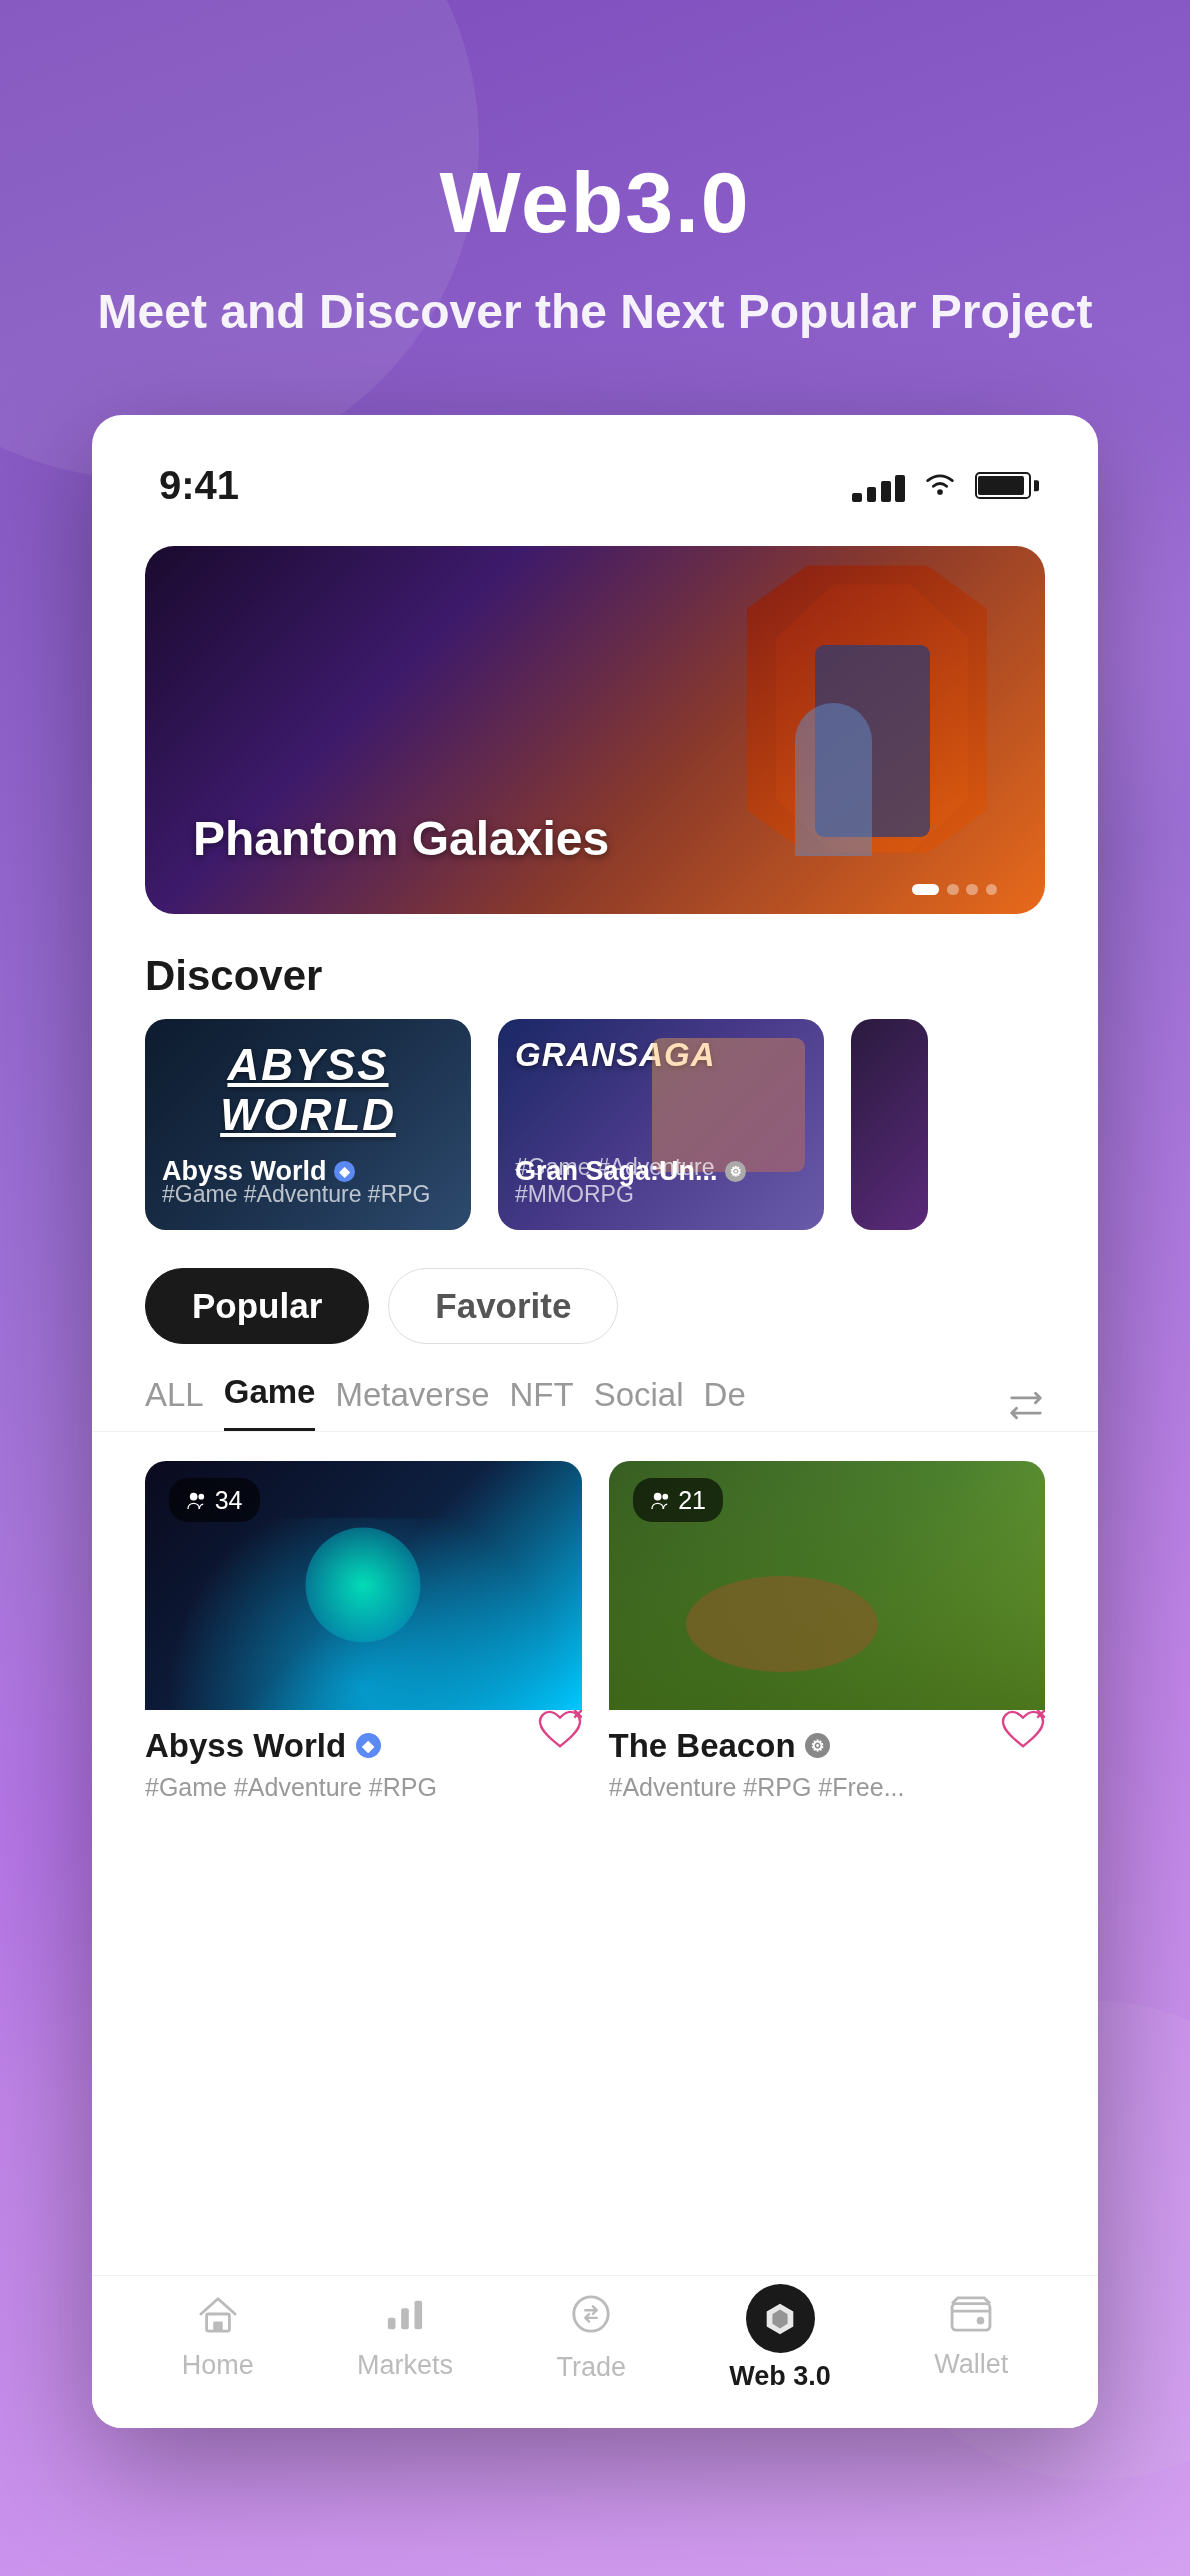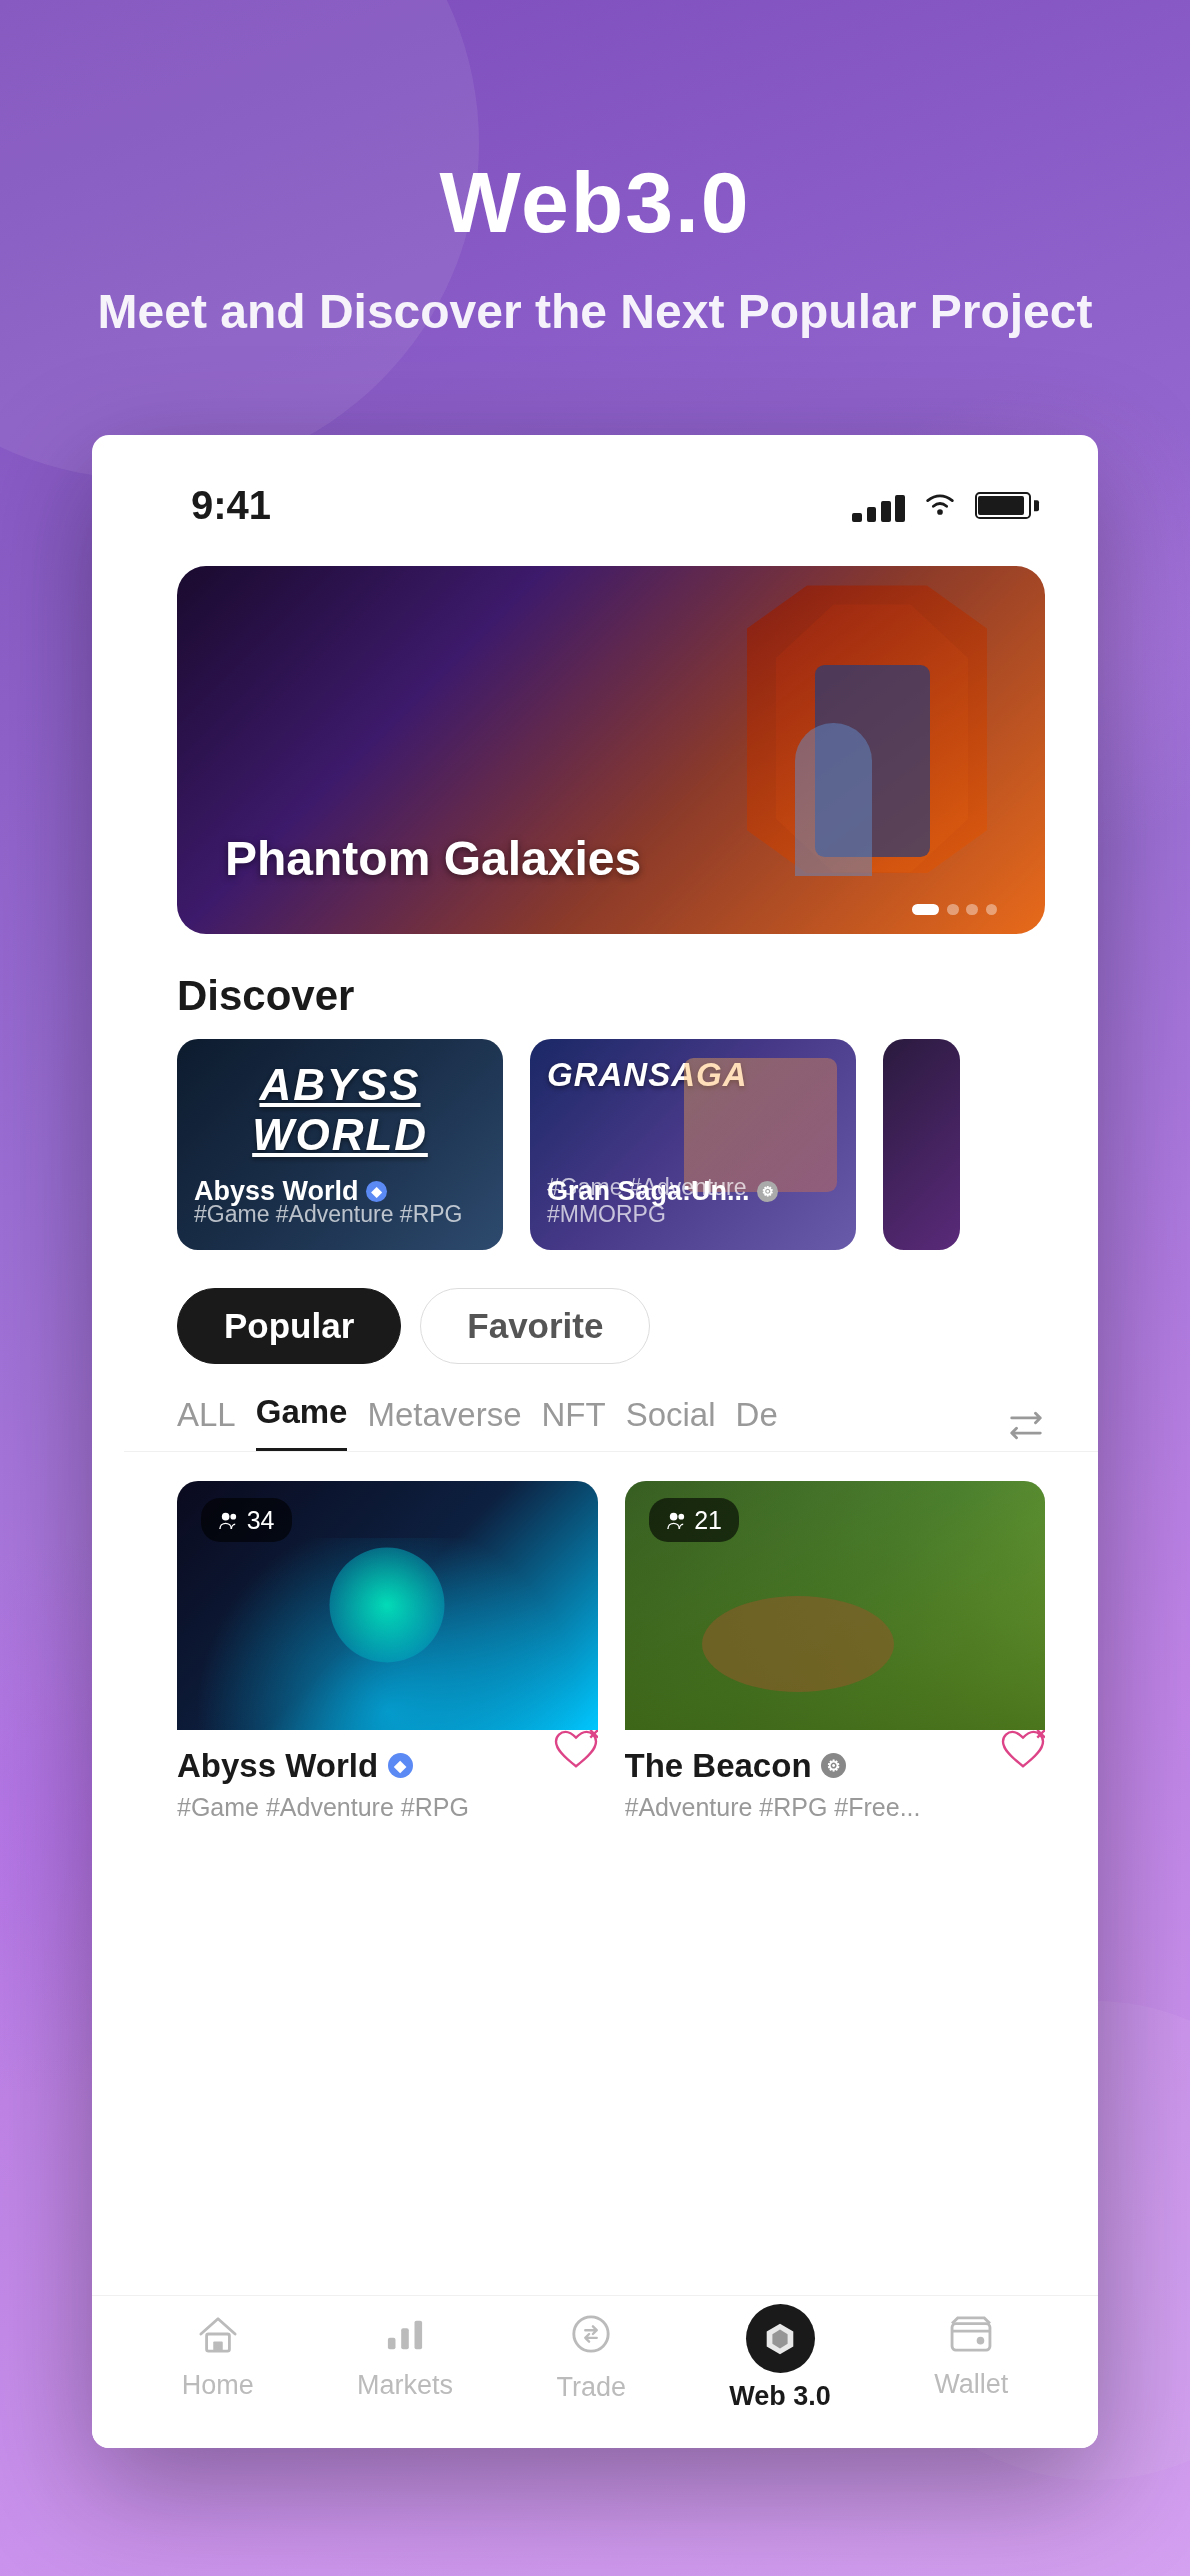--- a/index.html
+++ b/index.html
@@ -56,28 +56,27 @@
       margin-top: 29px;
       line-height: 1.3;
       padding: 0 58px;
     }
 
     
     .phone-mockup {
       width: 1006px;
       height: 2013px;
       background: white;
-      border-radius: 17px;
-      margin-top: 92px;
+      border-radius: 30px;
+      margin-top: 72px;
       position: relative;
       z-index: 3;
       box-shadow: 0 38px 115px rgba(0,0,0,0.35);
       overflow: hidden;
       flex-shrink: 0;
-      padding-left: 32px;
     }
 
     
     .status-bar {
       display: flex;
       justify-content: space-between;
       align-items: center;
       padding: 48px 67px 19px;
     }
     .status-time {

